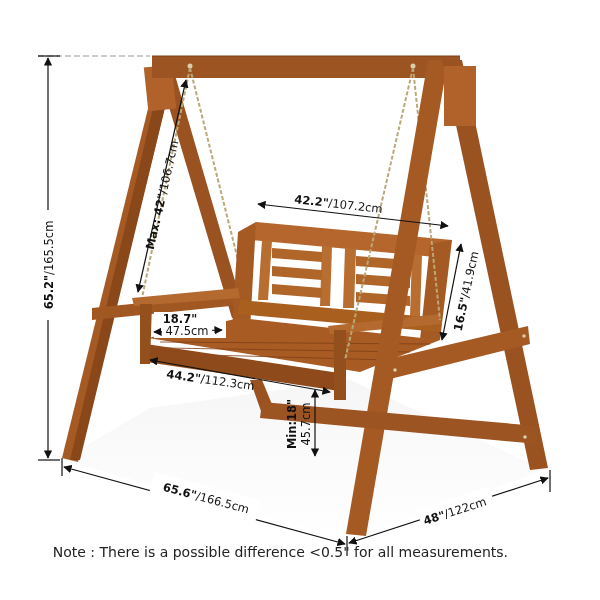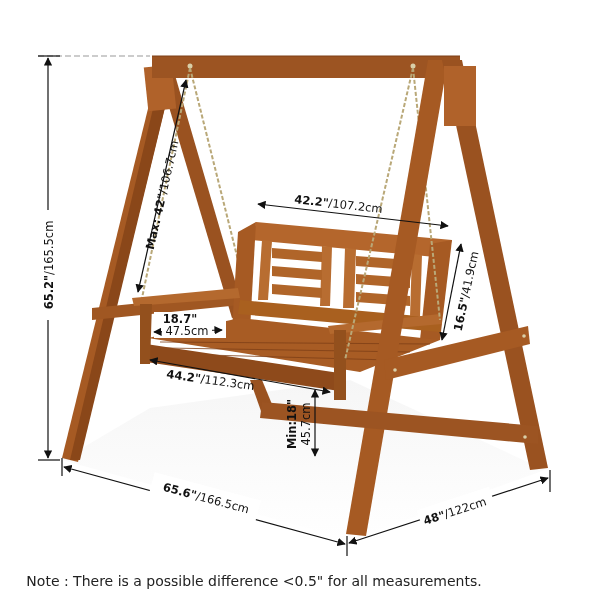--- a/index.html
+++ b/index.html
@@ -1,20 +1,20 @@
 <!DOCTYPE html>
 <html><head>
 <meta charset="utf-8">
 <style>
   html, body { margin: 0; padding: 0; background: #ffffff; }
   body { width: 600px; height: 600px; overflow: hidden; position: relative; font-family: "DejaVu Sans", sans-serif; }
   #canvas { position: absolute; left: 0; top: 0; width: 600px; height: 600px; }
   .dim-text { font-family: "DejaVu Sans", sans-serif; font-size: 11.5px; fill: #111; }
   .dim-text .b { font-weight: bold; }
-  .note { position: absolute; left: 0; top: 573px; width: 508px; text-align: center; font-family: "DejaVu Sans", sans-serif; font-size: 14px; color: #222; }
+  .note { position: absolute; left: 0; top: 544px; width: 508px; text-align: right; font-family: "DejaVu Sans", sans-serif; font-size: 14px; color: #222; }
 </style>
 </head>
 <body>
 
 <svg id="canvas" viewBox="0 0 600 600" xmlns="http://www.w3.org/2000/svg">
   <defs>
     <marker id="arr" viewBox="0 0 10 10" refX="9" refY="5" markerWidth="7" markerHeight="7" orient="auto-start-reverse">
       <path d="M0,0 L10,5 L0,10 z" fill="#111"></path>
     </marker>
     <linearGradient id="floorG" x1="0" y1="0" x2="0" y2="1">

